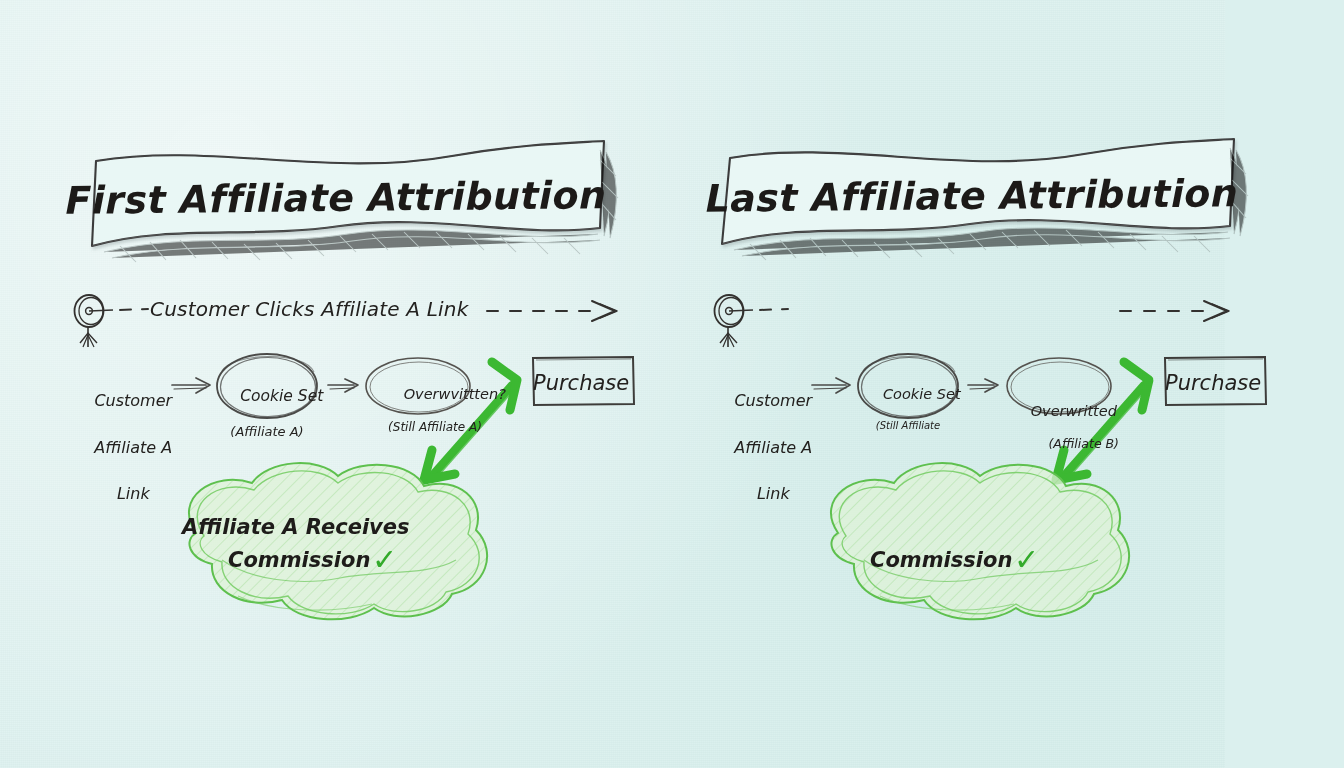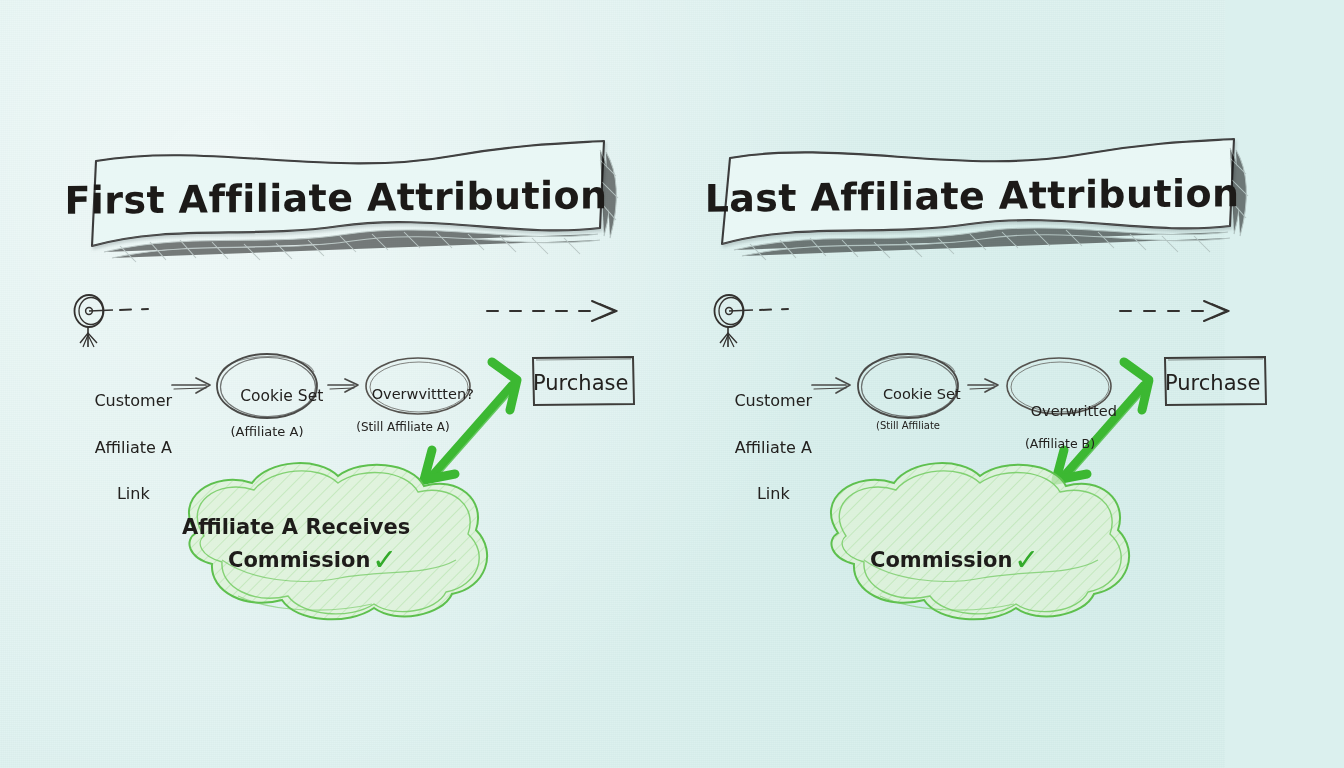--- a/index.html
+++ b/index.html
@@ -15,20 +15,21 @@
     font-family: "DejaVu Sans", sans-serif;
   }
   #canvas {
     position: relative;
     width: 1225px;
     height: 768px;
     background:
       radial-gradient(circle at 18% 22%, rgba(255,255,255,0.55) 0%, rgba(255,255,255,0) 55%),
       radial-gradient(circle at 82% 78%, rgba(200,232,228,0.45) 0%, rgba(255,255,255,0) 60%),
       #dcf0ee;
+    font-style: italic;
   }
   
   #grain {
     position: absolute;
     inset: 0;
     pointer-events: none;
     opacity: 0.5;
     background-image:
       repeating-linear-gradient(0deg,   rgba(255,255,255,0.10) 0 1px, rgba(0,0,0,0.012) 1px 2px),
       repeating-linear-gradient(90deg,  rgba(255,255,255,0.09) 0 1px, rgba(0,0,0,0.010) 1px 2px);
@@ -228,33 +229,34 @@
                  C 350 620, 302 616, 288 596
                  C 254 604, 220 588, 222 562
                  C 200 556, 196 542, 204 536 Z" fill="none" stroke="#72cb60" stroke-width="1.4" opacity="0.85"></path>
         <path d="M222 560 C 250 580, 300 586, 340 578 C 382 570, 428 576, 456 560" fill="none" stroke="#6ec85c" stroke-width="1.2" opacity="0.7"></path>
         <path d="M238 596 C 272 612, 330 614, 372 604" fill="none" stroke="#6ec85c" stroke-width="1.1" opacity="0.6"></path>
       </g>
     </svg>
 
     <div class="txt banner-title" style="top:176px;">First Affiliate Attribution</div>
 
+    <div class="txt dash-label" style="left:150px; top:298px;">Customer Clicks Affiliate A Link</div>
 
     <div class="txt flow-start" style="left:58px; top:366px; width:120px;">
       <span>Customer</span><br>
       <span>Affiliate A</span><br>
       <span>Link</span>
     </div>
 
     <div class="txt node-label" style="left:207px; top:369px; width:120px;">
       <span>Cookie Set</span>
       <span class="sub">(Affiliate A)</span>
     </div>
 
-    <div class="txt node-label" style="left:344px; top:369px; width:118px; font-size:14.5px;">
+    <div class="txt node-label" style="left:376px; top:369px; width:118px; font-size:14.5px;">
       <span>Overwvittten?</span>
       <span class="sub" style="font-size:12px;">(Still Affiliate A)</span>
     </div>
 
     <div class="txt purchase-label" style="left:533px; top:371px; width:100px;">Purchase</div>
 
     <div class="txt cloud-text" style="left:182px; top:512px;">Affiliate A Receives</div>
     <div class="txt cloud-text" style="left:228px; top:545px;">Commission</div>
     <div class="txt check" style="left:372px; top:545px;">✓</div>
   </div>
@@ -390,21 +392,21 @@
       <span>Link</span>
     </div>
 
     <div class="txt node-label" style="left:176px; top:369px; width:120px; font-size:14.5px;">
       <span>Cookie Set</span>
       <span class="sub" style="font-size:10px;">(Still Affiliate</span>
     </div>
 
     <div class="txt node-label" style="left:329px; top:386px; width:118px; font-size:14.5px;">
       <span>Overwritted</span>
-      <span class="sub" style="font-size:12.5px;">(Affiliate B)</span>
+      <span class="sub" style="font-size:12.5px;text-align:right;">(Affiliate B)</span>
     </div>
 
     <div class="txt purchase-label" style="left:493px; top:371px; width:100px;">Purchase</div>
 
     <div class="txt cloud-text" style="left:198px; top:545px;">Commission</div>
     <div class="txt check" style="left:342px; top:545px;">✓</div>
   </div>
 </div>
 
 </body></html>

